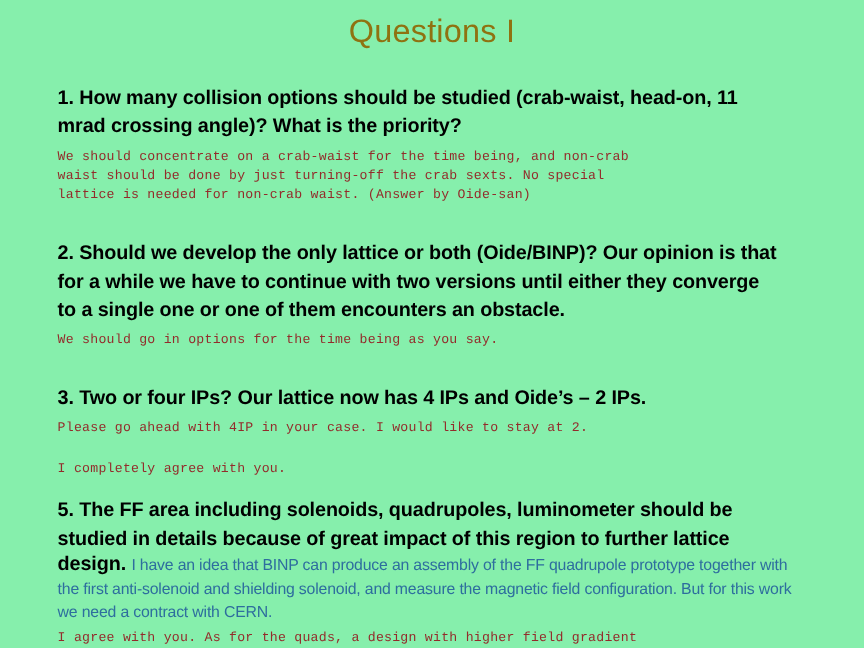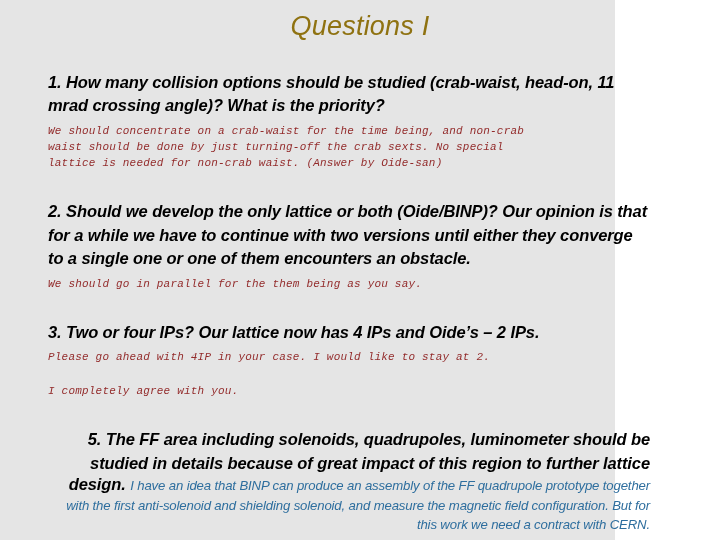--- a/index.html
+++ b/index.html
@@ -8,25 +8,24 @@
   }
   body {
     width: 720px;
     height: 540px;
     background: #ffffff;
     font-family: "Liberation Sans", sans-serif;
     overflow: hidden;
   }
   .slide {
     position: relative;
-    width: 615px;
+    width: 720px;
     height: 540px;
-    background: #e5e5e5;
+    background: #86efac;
     box-sizing: border-box;
-    font-style: italic;
   }
   .slide-title {
     position: absolute;
     top: 12px;
     left: 0;
     width: 720px;
     text-align: center;
     font-family: "Liberation Sans", sans-serif;
     font-size: 27px;
     font-weight: 400;
@@ -79,22 +78,21 @@
     margin: 0;
   }
   .design-word {
     font-family: "Liberation Sans", sans-serif;
     font-size: 16.5px;
     font-weight: bold;
     color: #000000;
     letter-spacing: -0.1px;
   }
   .q5-lead {
-    margin: 14px;
-    text-align: right;
+    margin: 0;
   }
 </style>
 </head>
 <body>
 
 <div class="slide">
 
   <div class="slide-title">Questions I</div>
 
   <div class="body-area">
@@ -103,21 +101,21 @@
       <p class="question q-narrow">1. How many collision options should be studied (crab-waist, head-on, 11 mrad crossing angle)? What is the priority?</p>
       <p class="answer-mono">We should concentrate on a crab-waist for the time being, and non-crab
 waist should be done by just turning-off the crab sexts. No special
 lattice is needed for non-crab waist. (Answer by Oide-san)</p>
     </div>
 
     <div class="spacer-md"></div>
 
     <div class="qa-block">
       <p class="question q-narrow">2. Should we develop the only lattice or both (Oide/BINP)? Our opinion is that for a while we have to continue with two versions until either they converge to a single one or one of them encounters an obstacle.</p>
-      <p class="answer-mono">We should go in parallel for the them being as you say.</p>
+      <p class="answer-mono">We should go in options for the time being as you say.</p>
     </div>
 
     <div class="spacer-md"></div>
 
     <div class="qa-block">
       <p class="question q-narrow">3. Two or four IPs? Our lattice now has 4 IPs and Oide’s – 2 IPs.</p>
       <p class="answer-mono">Please go ahead with 4IP in your case. I would like to stay at 2.</p>
     </div>
 
     <div class="spacer-md"></div>

